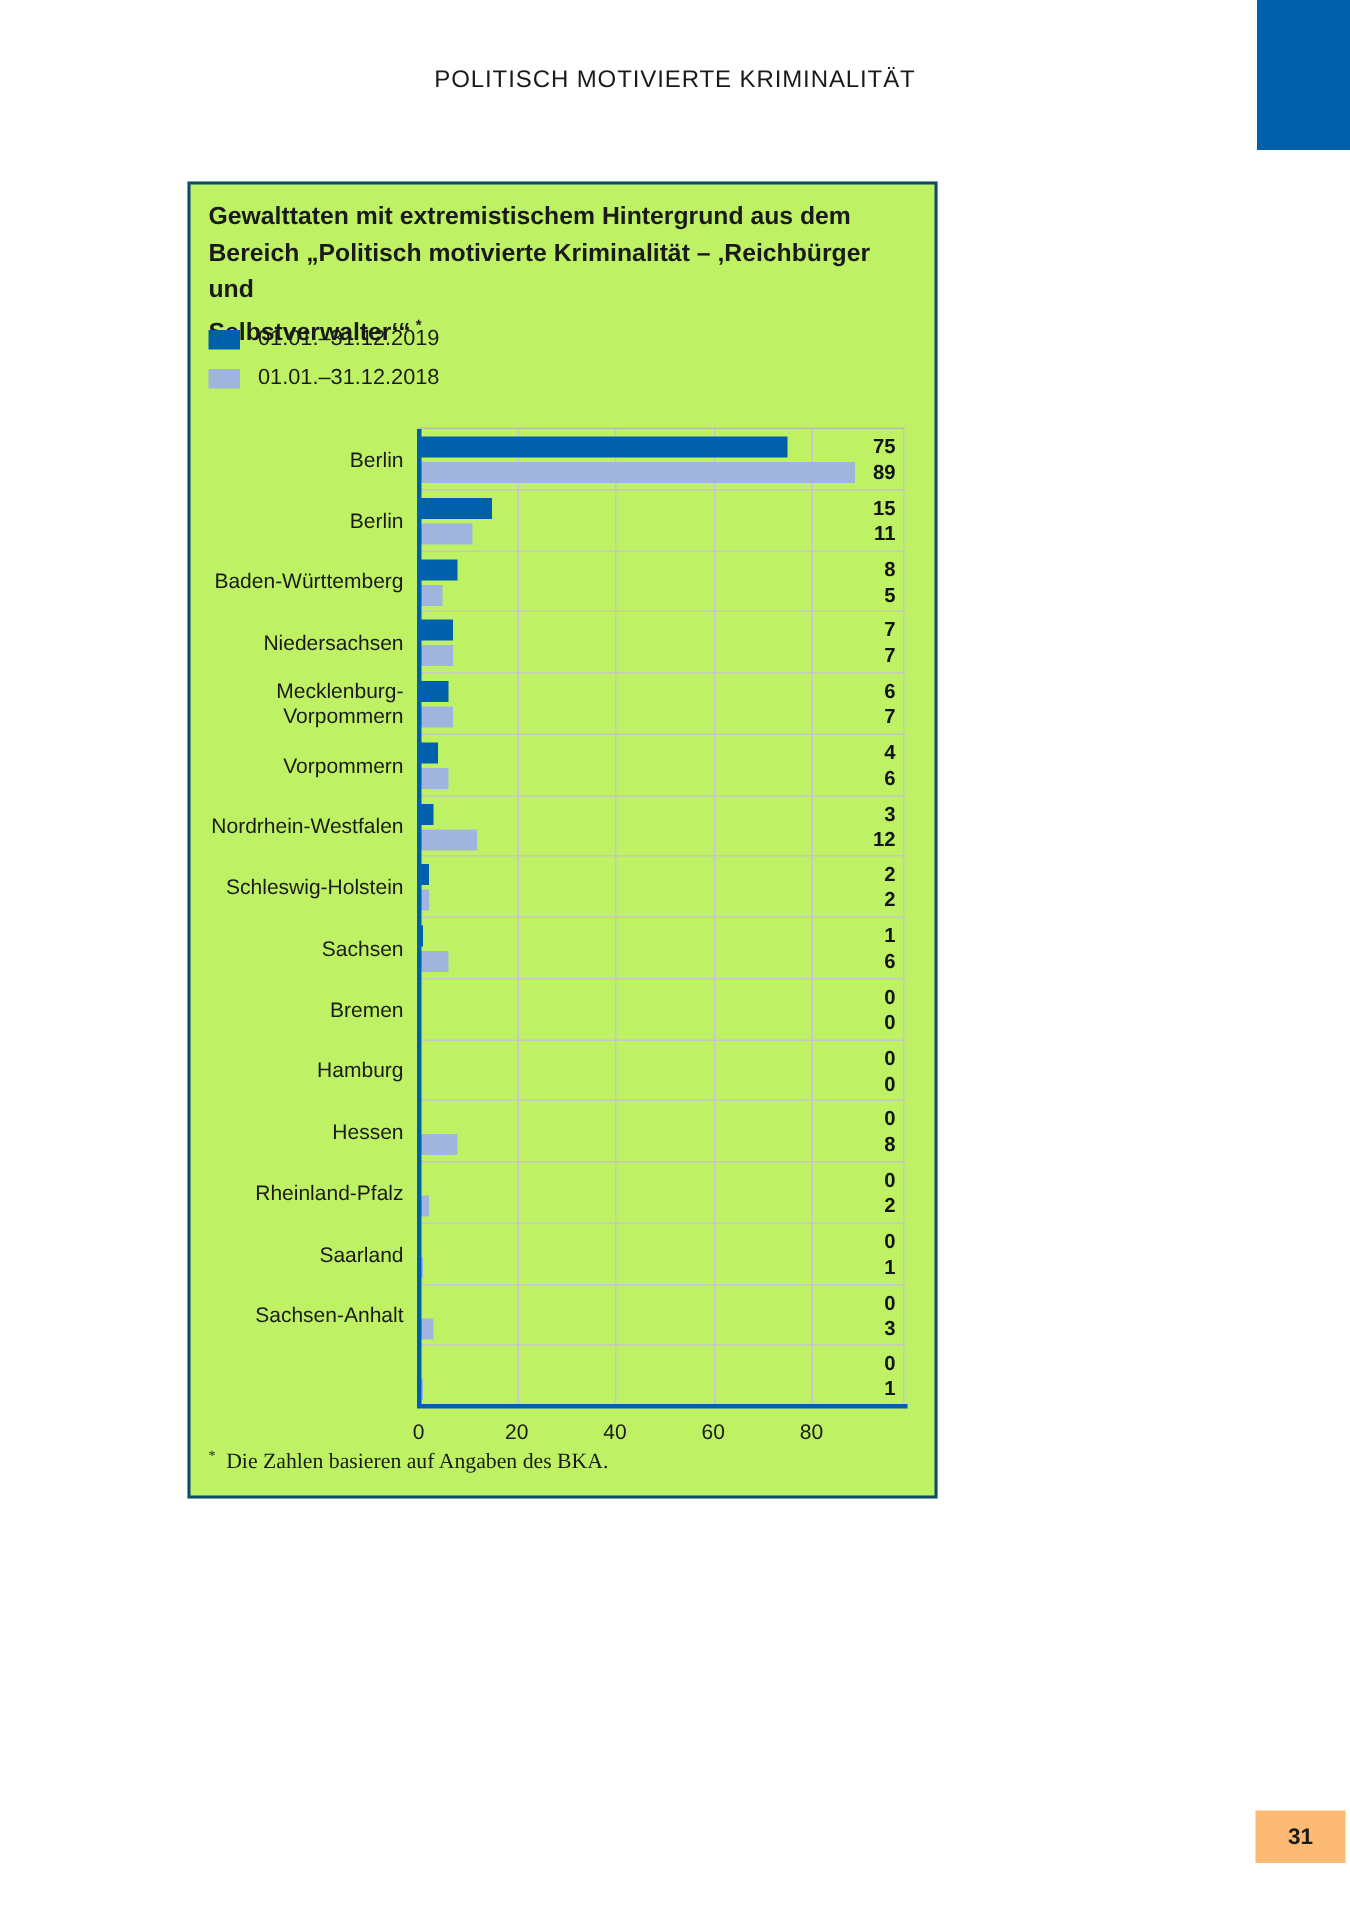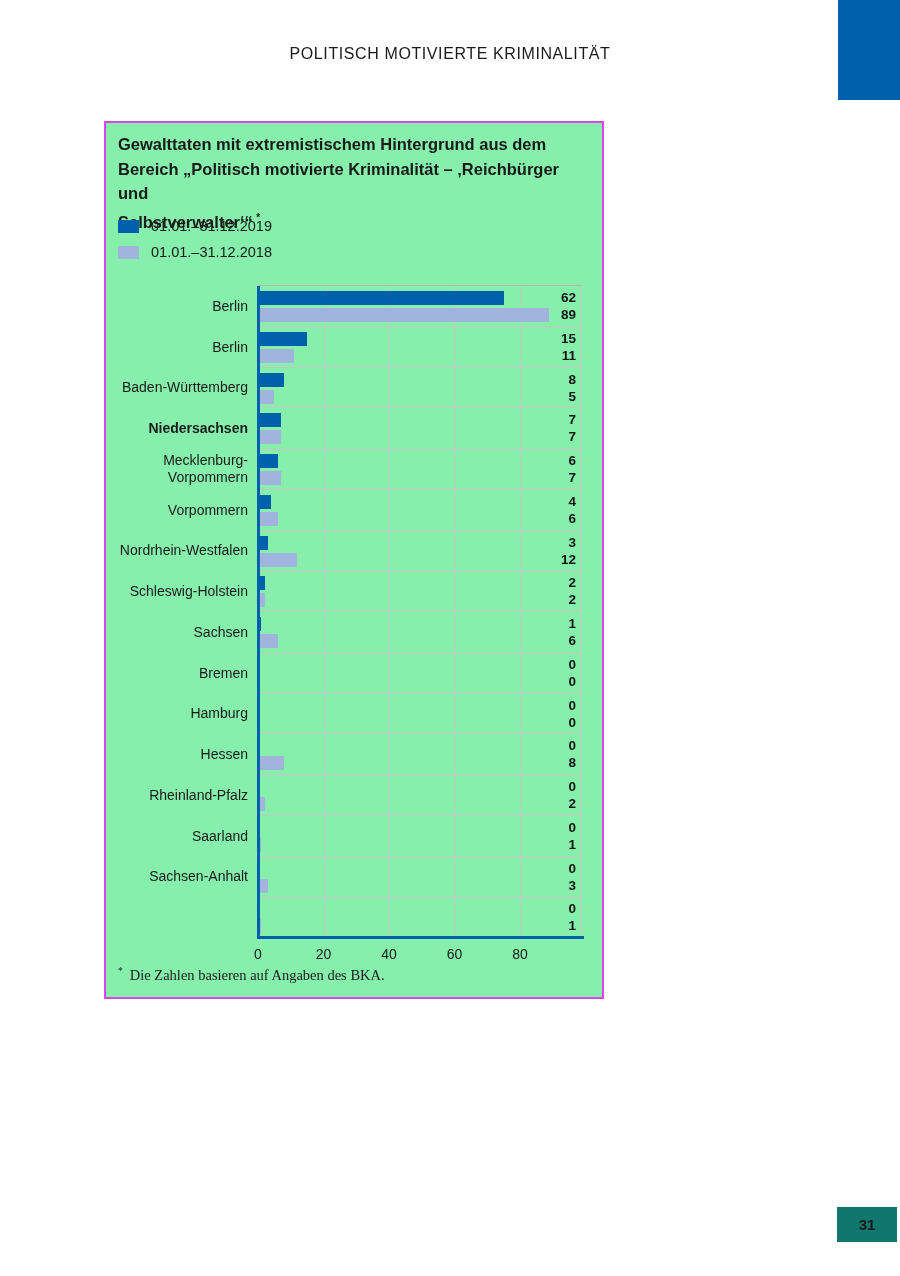--- a/index.html
+++ b/index.html
@@ -21,24 +21,24 @@
     color: #1a1a1a;
   }
   .corner-flag {
     position: absolute; top: 0; right: 0;
     width: 62px; height: 100px;
     background: #0060ac;
   }
 
   
   .card {
-    position: absolute; left: 104px; top: 121px;
+    position: absolute; left: 125px; top: 121px;
     width: 496px; height: 874px;
-    border: 2px solid #d946ef;
-    background: #86efac;
+    border: 2px solid #0c4a6e;
+    background: #bef264;
   }
   .card-title {
     position: absolute; left: 12px; top: 9px; width: 475px;
     font-weight: bold; font-size: 16.5px; line-height: 24.5px;
     color: #1a1a1a;
   }
   .card-title sup { font-size: 10px; font-weight: bold; }
 
   .legend { position: absolute; left: 12px; top: 94px; }
   .legend-item { display: flex; align-items: center; height: 18px; margin-bottom: 8px; }
@@ -89,21 +89,21 @@
     position: absolute; left: 12px; top: 843px;
     font-family: "Liberation Serif", serif;
     font-size: 14.5px; color: #1a1a1a;
   }
   .footnote sup { font-size: 9.5px; margin-right: 7px; }
 
   
   .page-number-box {
     position: absolute; left: 837px; top: 1207px;
     width: 60px; height: 35px;
-    background: #0f766e;
+    background: #fdba74;
     display: flex; align-items: center; justify-content: center;
     font-weight: bold; font-size: 15px; color: #1a1a1a;
   }
 </style>
 </head>
 <body>
 
 <div class="page">
 
   <div class="page-header">POLITISCH MOTIVIERTE KRIMINALITÄT</div>
@@ -129,40 +129,40 @@
 
     <div class="plot-wrap" id="plot">
         <div class="gridline" style="left: 65.5px;"></div>
         <div class="gridline" style="left: 131px;"></div>
         <div class="gridline" style="left: 196.5px;"></div>
         <div class="gridline" style="left: 262px;"></div>
         <div class="gridline" style="left: 323px;"></div>
         <div class="chart-row">
           <div class="cat-label" style="top: 0px; height: 40.75px;">Berlin</div>
           <div class="bar s2019" style="width: 245.625px; background: rgb(0, 96, 172);"></div>
-          <span class="val v2019">62</span>
+          <span class="val v2019">75</span>
           <div class="bar s2018" style="width: 291.475px; background: rgb(160, 180, 222);"></div>
           <span class="val v2018">89</span>
         </div>
         <div class="chart-row">
           <div class="cat-label" style="top: 0px; height: 40.75px;">Berlin</div>
           <div class="bar s2019" style="width: 49.125px; background: rgb(0, 96, 172);"></div>
           <span class="val v2019">15</span>
           <div class="bar s2018" style="width: 36.025px; background: rgb(160, 180, 222);"></div>
           <span class="val v2018">11</span>
         </div>
         <div class="chart-row">
           <div class="cat-label" style="top: 0px; height: 40.75px;">Baden-Württemberg</div>
           <div class="bar s2019" style="width: 26.2px; background: rgb(0, 96, 172);"></div>
           <span class="val v2019">8</span>
           <div class="bar s2018" style="width: 16.375px; background: rgb(160, 180, 222);"></div>
           <span class="val v2018">5</span>
         </div>
         <div class="chart-row">
-          <div class="cat-label" style="top: 0px; height: 40.75px; font-weight: bold;">Niedersachsen</div>
+          <div class="cat-label" style="top: 0px; height: 40.75px;">Niedersachsen</div>
           <div class="bar s2019" style="width: 22.925px; background: rgb(0, 96, 172);"></div>
           <span class="val v2019">7</span>
           <div class="bar s2018" style="width: 22.925px; background: rgb(160, 180, 222);"></div>
           <span class="val v2018">7</span>
         </div>
         <div class="chart-row">
           <div class="cat-label" style="top: 0px; height: 40.75px;">Mecklenburg-
 Vorpommern</div>
           <div class="bar s2019" style="width: 19.65px; background: rgb(0, 96, 172);"></div>
           <span class="val v2019">6</span>

